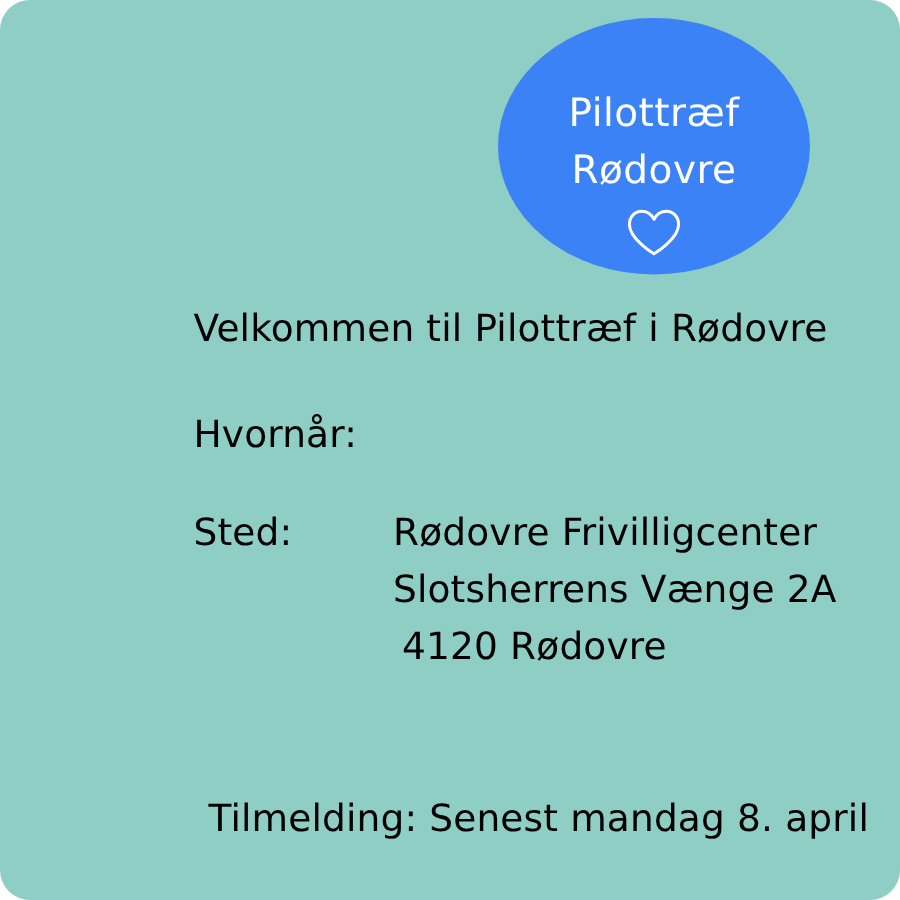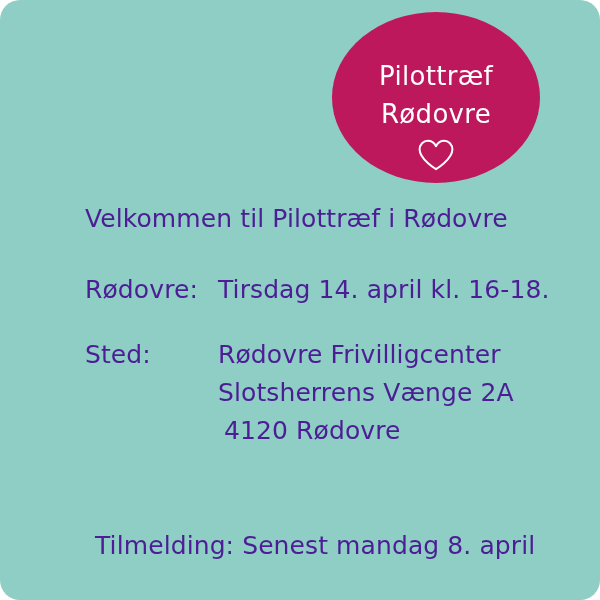--- a/index.html
+++ b/index.html
@@ -19,21 +19,21 @@
   }
 
   
   #badge {
     position: absolute;
     left: 332px;
     top: 12px;
     width: 208px;
     height: 171px;
     border-radius: 50%;
-    background: #be185d;
+    background: #3b82f6;
     display: flex;
     flex-direction: column;
     align-items: center;
     justify-content: flex-start;
     padding-top: 45px;
     box-sizing: border-box;
   }
   .badge-line {
     color: #ffffff;
     font-size: 26px;
@@ -45,25 +45,26 @@
   #heart-icon {
     margin-top: 6px;
     width: 38px;
     height: 32px;
     display: block;
   }
 
   
   .line {
     position: absolute;
-    color: #4c1d95;
+    color: #000000;
     font-size: 25px;
     line-height: 30px;
     white-space: nowrap;
     letter-spacing: 0.1px;
+    margin-left: 44px;
   }
 
   #welcome      { left: 85px;  top: 204px; }
   #when-label   { left: 85px;  top: 275px; }
   #when-value   { left: 218px; top: 275px; }
   #place-label  { left: 85px;  top: 340px; }
   #place-line1  { left: 218px; top: 340px; text-align: right; }
   #place-line2  { left: 218px; top: 378px; }
   #place-line3  { left: 224px; top: 416px; }
   #signup       { left: 95px;  top: 531px; }
@@ -76,22 +77,21 @@
   <div id="badge">
     <div class="badge-line">Pilottræf</div>
     <div class="badge-line">Rødovre</div>
     <svg id="heart-icon" viewBox="0 0 38 32" fill="none" aria-hidden="true">
       <path d="M19 30.2 C19 30.2 2.6 20.3 2.6 10.6 C2.6 5.4 6.4 1.8 10.8 1.8 C14.2 1.8 17.3 3.9 19 7.2 C20.7 3.9 23.8 1.8 27.2 1.8 C31.6 1.8 35.4 5.4 35.4 10.6 C35.4 20.3 19 30.2 19 30.2 Z" stroke="#ffffff" stroke-width="2" stroke-linejoin="round"></path>
     </svg>
   </div>
 
   <div class="line" id="welcome">Velkommen til Pilottræf i Rødovre</div>
 
-  <div class="line" id="when-label">Rødovre:</div>
-  <div class="line" id="when-value">Tirsdag 14. april kl. 16-18.</div>
+  <div class="line" id="when-label">Hvornår:</div>
 
   <div class="line" id="place-label">Sted:</div>
   <div class="line" id="place-line1">Rødovre Frivilligcenter</div>
   <div class="line" id="place-line2">Slotsherrens Vænge 2A</div>
   <div class="line" id="place-line3">4120  Rødovre</div>
 
   <div class="line" id="signup">Tilmelding: Senest mandag  8. april</div>
 
 </div>
 

